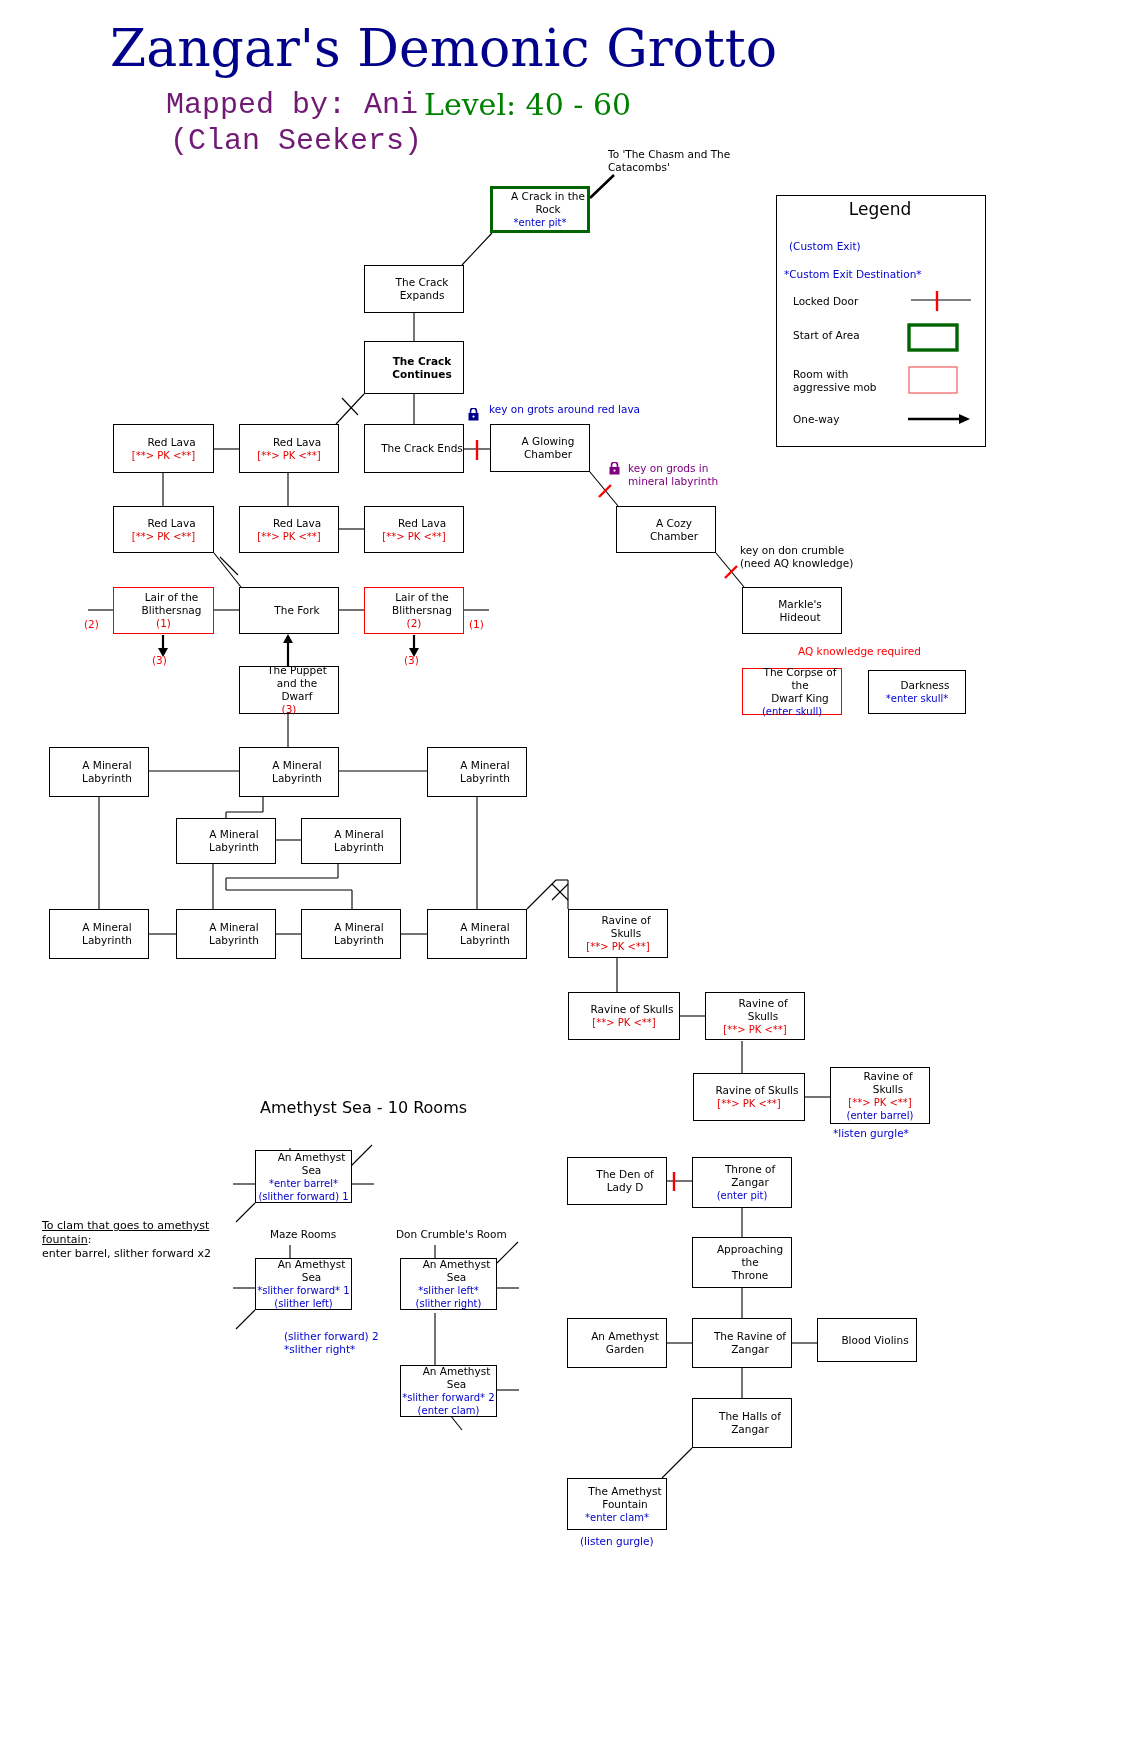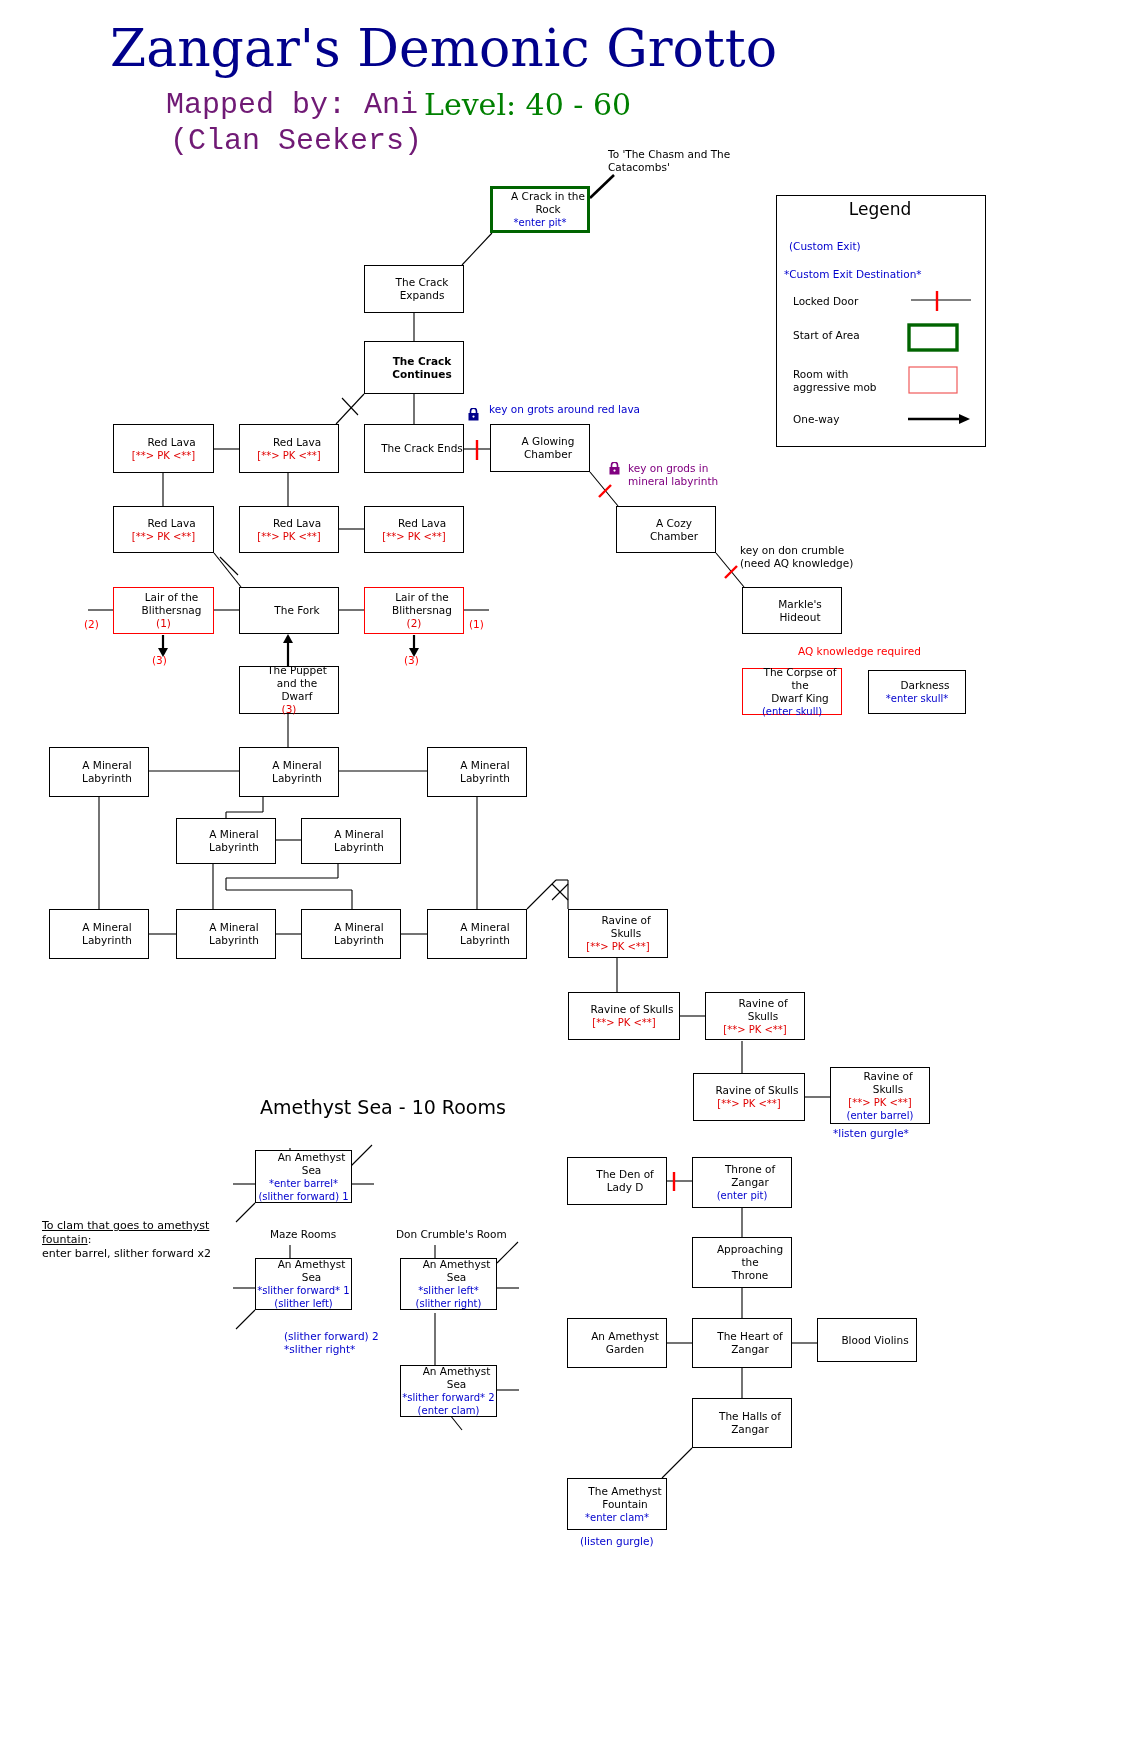--- a/index.html
+++ b/index.html
@@ -30,21 +30,21 @@
   .rn{color:#000;padding-left:16px;}
   .idx{color:#e00000;}
 
   
   .lab{position:absolute;font-size:10.5px;line-height:13px;z-index:4;
        white-space:pre-line;}
   .lab.blue{color:#0000cd;}
   .lab.purple{color:#800080;}
   .lab.red{color:#ff0000;}
   .lab.black{color:#000;}
-  .lab.bigt{font-size:19px;color:#000;}
+  .lab.bigt{font-size:16px;color:#000;}
   .lab.note{font-size:11px;color:#000;line-height:14px;}
   .lab u{text-decoration:underline;}
 
   
   .lock{position:absolute;width:11px;height:13px;z-index:5;}
 </style>
 </head>
 <body>
 
 <div id="map">
@@ -438,21 +438,21 @@
   </div>
   <div class="room" style="left:692px;top:1237px;width:100px;height:51px;">
     <span class="rn" style="white-space:pre-line;">Approaching the
 Throne</span>
   </div>
   <div class="room" style="left:567px;top:1318px;width:100px;height:50px;">
     <span class="rn" style="white-space:pre-line;">An Amethyst
 Garden</span>
   </div>
   <div class="room" style="left:692px;top:1318px;width:100px;height:50px;">
-    <span class="rn" style="white-space:pre-line;">The Heart of
+    <span class="rn" style="white-space:pre-line;">The Ravine of
 Zangar</span>
   </div>
   <div class="room" style="left:817px;top:1318px;width:100px;height:44px;">
     <span class="rn">Blood Violins</span>
   </div>
   <div class="room" style="left:692px;top:1398px;width:100px;height:50px;">
     <span class="rn" style="white-space:pre-line;">The Halls of
 Zangar</span>
   </div>
   <div class="room" style="left:567px;top:1478px;width:100px;height:52px;">

